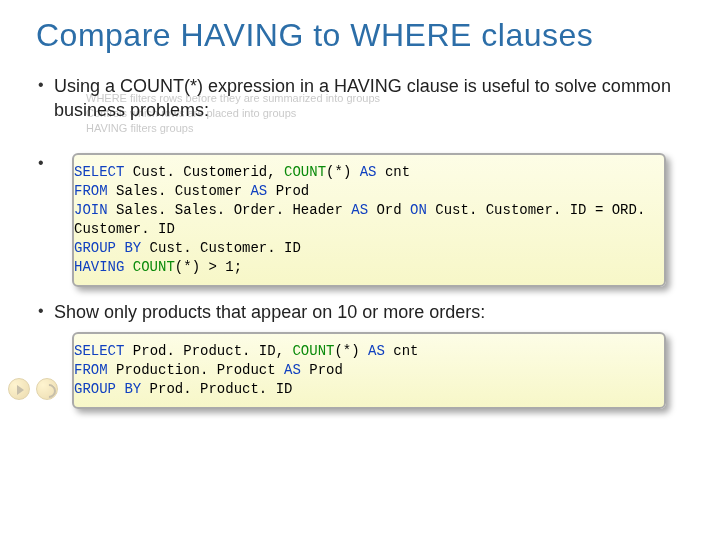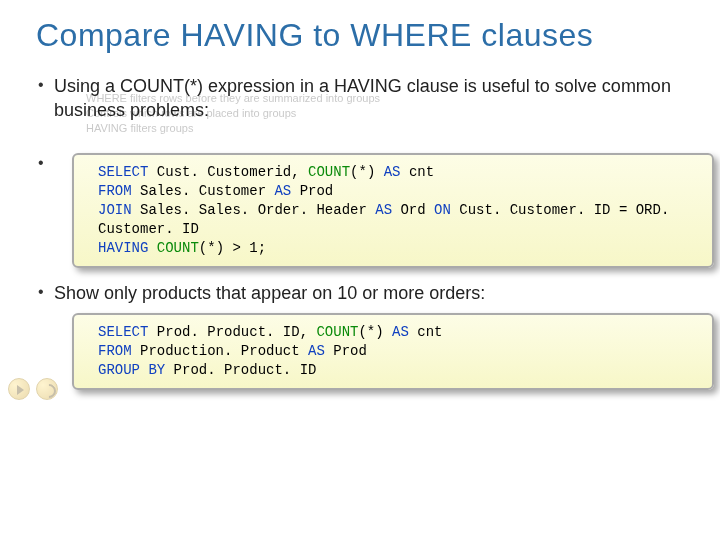--- a/index.html
+++ b/index.html
@@ -80,21 +80,21 @@
   .overlap-li2 .ghost {
     position: absolute;
     left: 32px;
     top: 4px;
     font-size: 11px;
     color: #888;
     opacity: 0.45;
   }
   .code-box {
     margin: 8px 0 14px 18px;
-    padding: 8px 24px;
+    padding: 8px 0;
     border: 2px solid #aaa;
     border-radius: 6px;
     background: linear-gradient(#fdfde6, #f7f7c8);
     box-shadow: 4px 4px 6px rgba(0,0,0,0.35);
     font-family: Consolas, "Courier New", monospace;
     font-size: 14px;
     line-height: 1.35;
     color: #000;
     width: 590px;
   }
@@ -156,20 +156,21 @@
         <div class="ghost-main" style="position:absolute; top:0; left:0; right:11px;">Using a COUNT(*) expression in a HAVING clause is useful to solve common business problems:</div>
       </div>
     </li>
 
     <li>
 
       <div class="code-box">
         <div><span class="kw-blue">SELECT</span><span> Cust. Customerid, </span><span class="kw-green">COUNT</span><span>(*) </span><span class="kw-blue">AS</span><span> cnt</span></div>
         <div><span class="kw-blue">FROM</span><span> Sales. Customer </span><span class="kw-blue">AS</span><span> Prod</span></div>
         <div><span class="kw-blue">JOIN</span><span> Sales. Sales. Order. Header </span><span class="kw-blue">AS</span><span> Ord </span><span class="kw-blue">ON</span><span> Cust. Customer. ID = ORD. Customer. ID</span></div>
+        <div><span class="kw-blue">GROUP BY</span><span> Cust. Customer. ID</span></div>
         <div><span class="kw-blue">HAVING </span><span class="kw-green">COUNT</span><span>(*) &gt; 1;</span></div>
       </div>
     </li>
 
     <li>
       <span>Show only products that appear on 10 or more orders:</span>
 
       <div class="code-box">
         <div><span class="kw-blue">SELECT</span><span> Prod. Product. ID, </span><span class="kw-green">COUNT</span><span>(*) </span><span class="kw-blue">AS</span><span> cnt</span></div>
         <div><span class="kw-blue">FROM</span><span> Production. Product </span><span class="kw-blue">AS</span><span> Prod</span></div>

